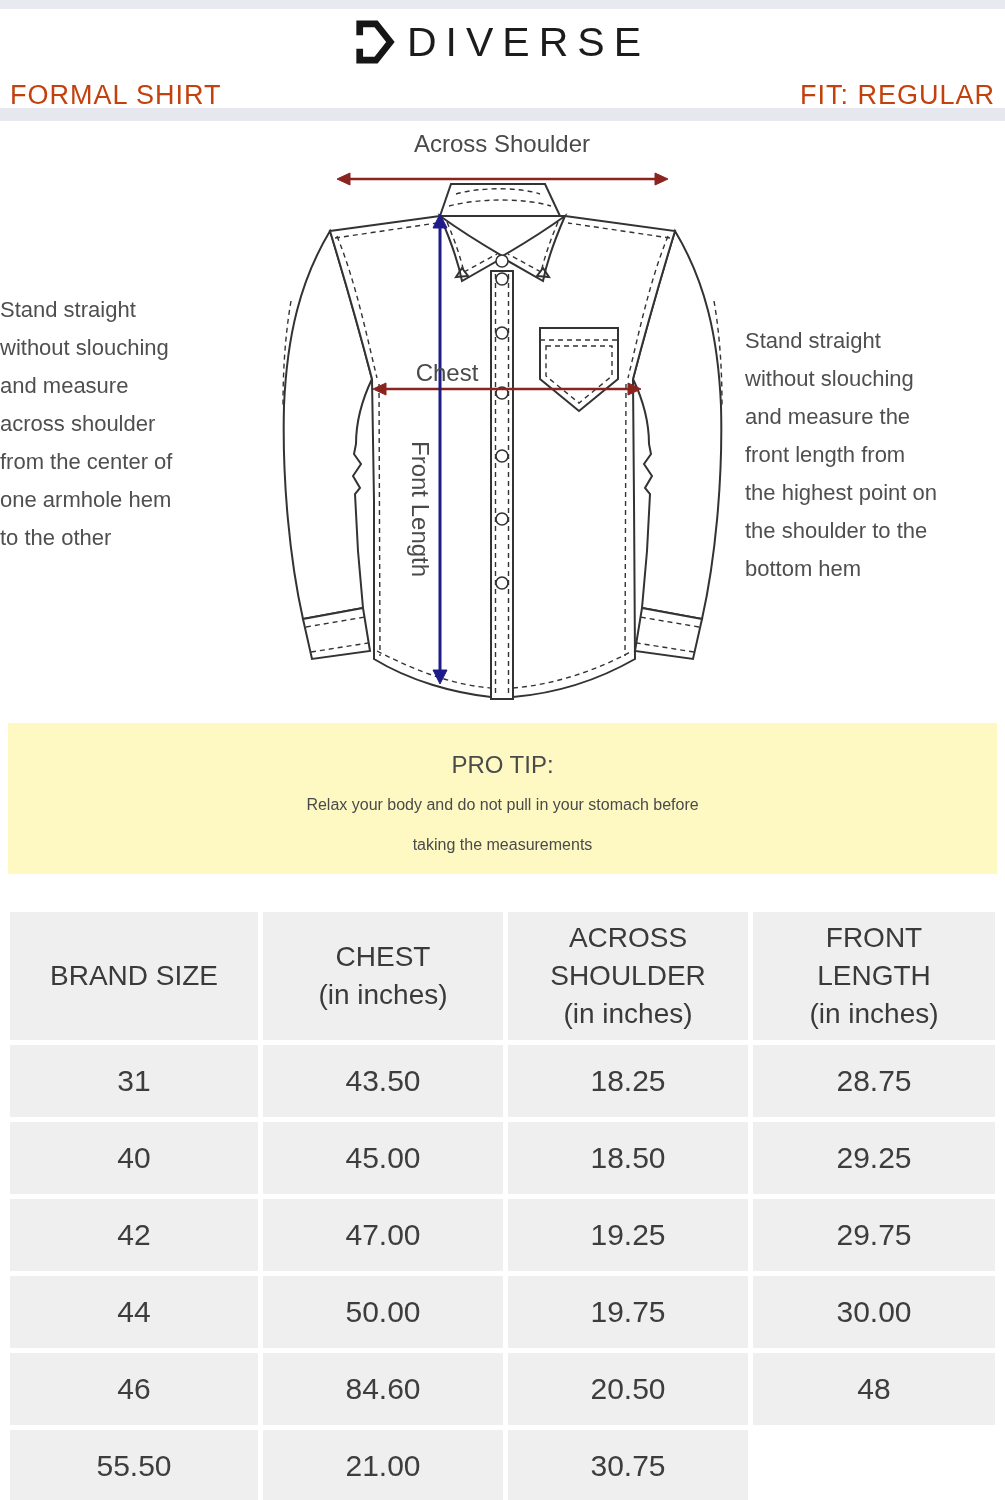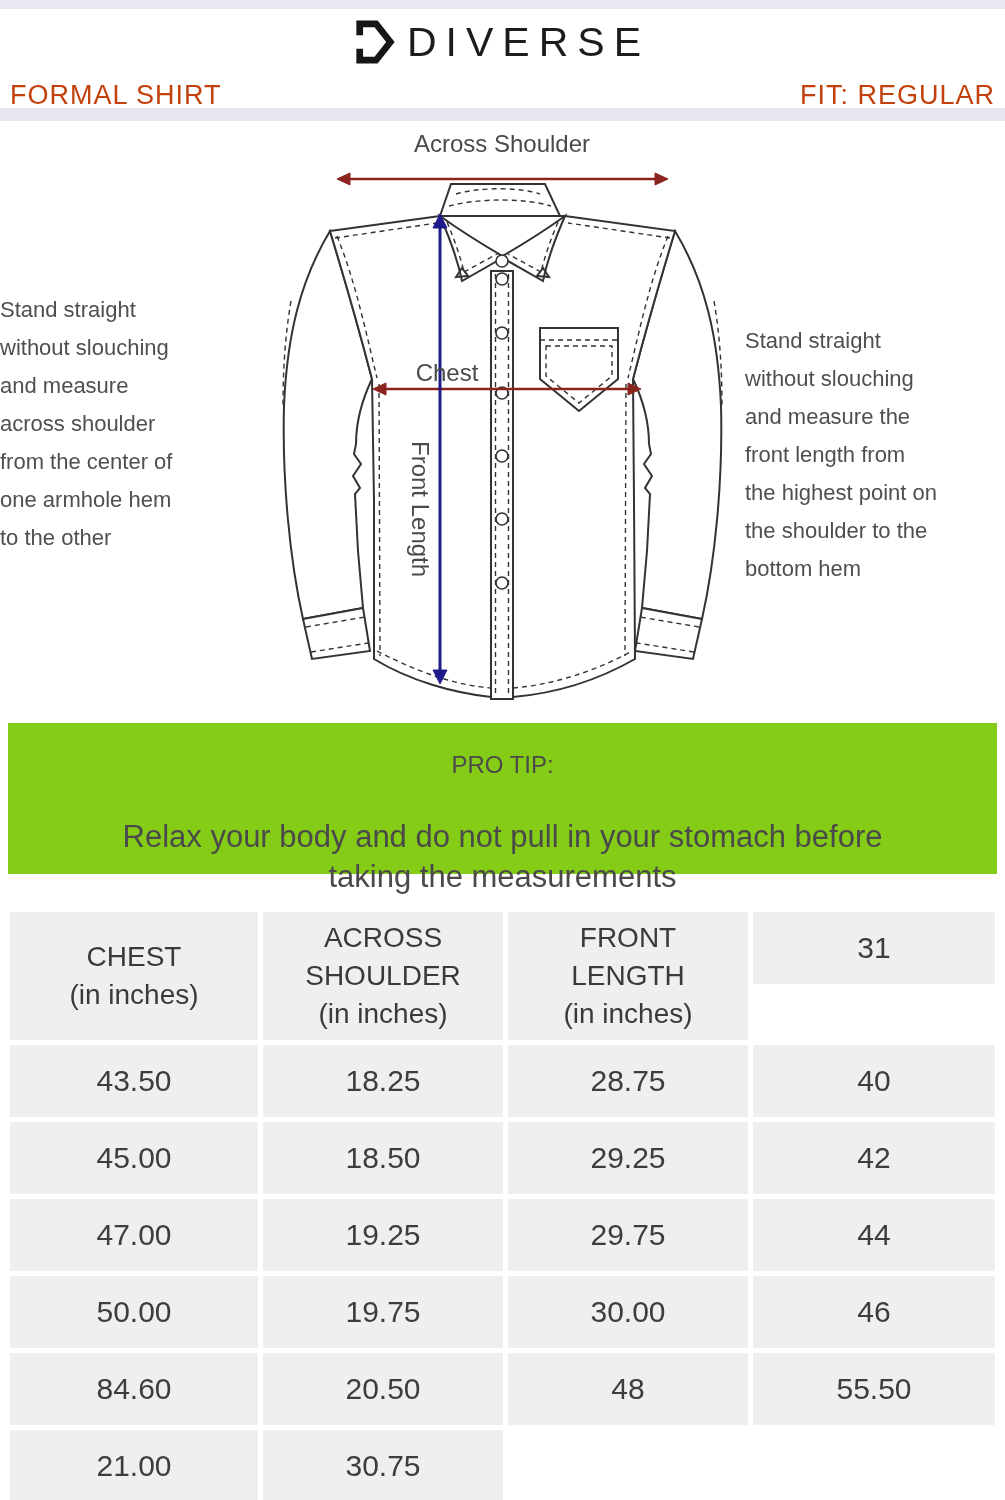--- a/index.html
+++ b/index.html
@@ -24,23 +24,23 @@
   .diagram svg { position:absolute; left:0; top:0; }
   svg text { fill:#4a4a4a; font-family:"Liberation Sans", sans-serif; font-size:24px; }
   .note { position:absolute; font-size:22px; line-height:38px; color:#4f4f4f; }
   .note-left  { left:0;    top:170px; width:258px; }
   .note-right { left:745px; top:201px; width:258px; }
   .st  { fill:none; stroke-dasharray:5 4; stroke-width:1.4px; }
   .ln  { fill:#fff; stroke-width:2px; }
   .ln2 { fill:none; stroke-width:2px; }
 
   .protip { position:absolute; left:8px; top:723px; width:989px; height:151px;
-    background:#84cc16; text-align:center; color:#4a4a4a; padding-top:22px; }
+    background:#fef9c3; text-align:center; color:#4a4a4a; padding-top:22px; }
   .protip .pt-title { font-size:24px; line-height:40px; }
-  .protip .pt-lines { font-size:31px; line-height:40px;margin-top:32px; }
+  .protip .pt-lines { font-size:16px; line-height:40px; }
 
   .table { position:absolute; left:10px; top:912px; width:985px;
     display:grid; grid-template-columns:248px 240px 240px 242px; gap:5px; background:#fff; }
   .cell { background:#efeff0; display:flex; flex-direction:column; align-items:center; justify-content:center; }
   .th { height:128px; font-size:28px; line-height:38px; color:#3a3a3a; text-align:center; }
   .th .label { display:block; max-width:175px; }
   .th:first-child .label { max-width:none; }
   .td { height:72px; font-size:30px; color:#3d3d3d; }
 </style>
 </head>
@@ -169,20 +169,24 @@
   </div>
 
   <div class="protip">
     <div class="pt-title">PRO TIP:</div>
     <div class="pt-lines">Relax your body and do not pull in your stomach before<br>taking the measurements</div>
   </div>
 
   <div class="table">
 
     <div class="cell th">
+      <span class="label">BRAND SIZE</span>
+      <span class="sub"></span>
+    </div>
+    <div class="cell th">
       <span class="label">CHEST</span>
       <span class="sub">(in inches)</span>
     </div>
     <div class="cell th">
       <span class="label">ACROSS SHOULDER</span>
       <span class="sub">(in inches)</span>
     </div>
     <div class="cell th">
       <span class="label">FRONT LENGTH</span>
       <span class="sub">(in inches)</span>

